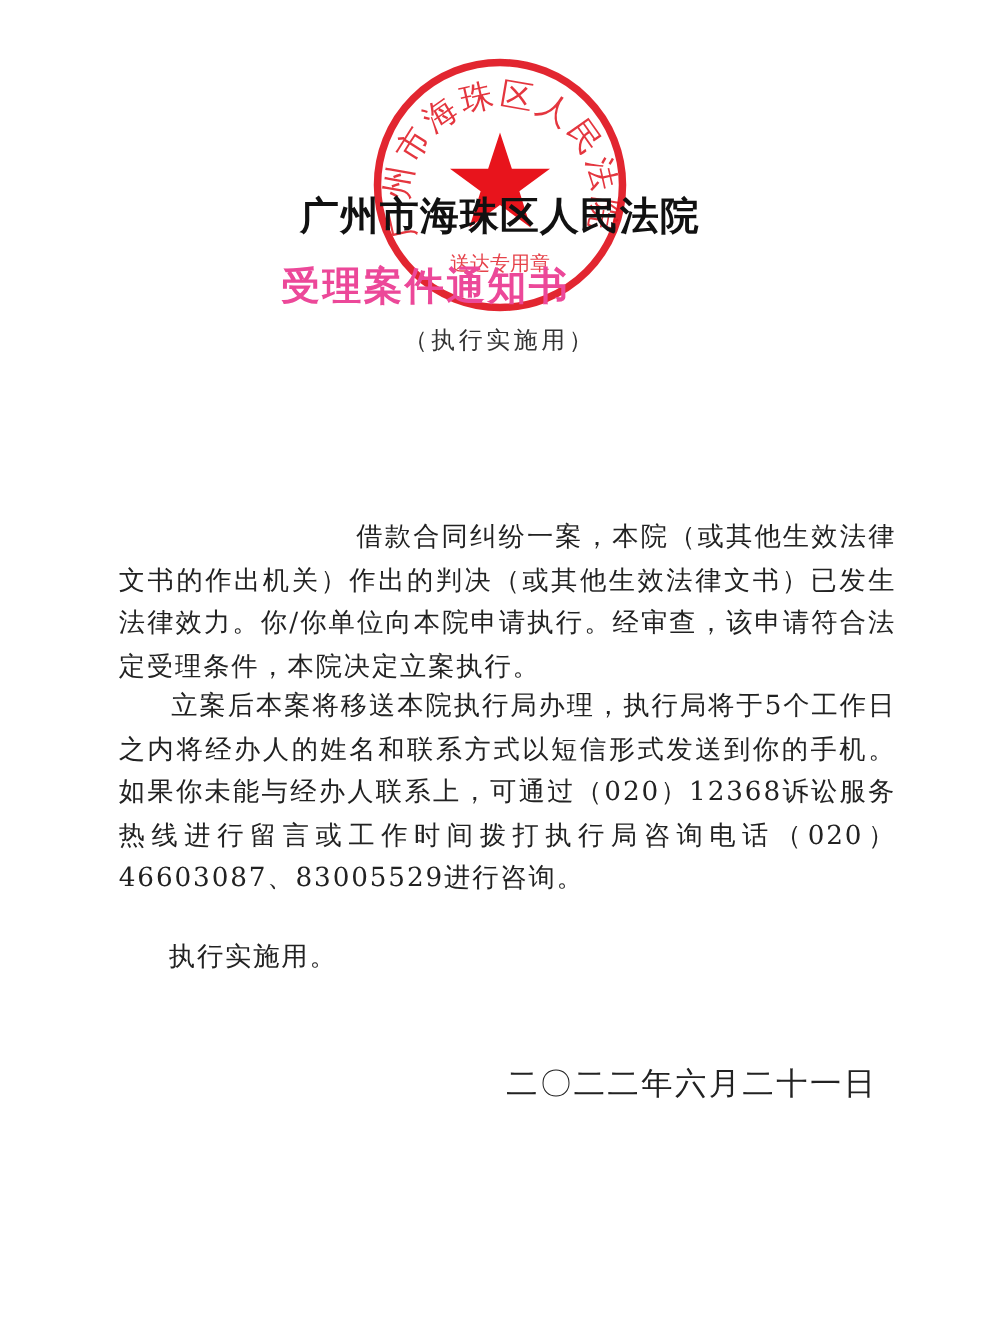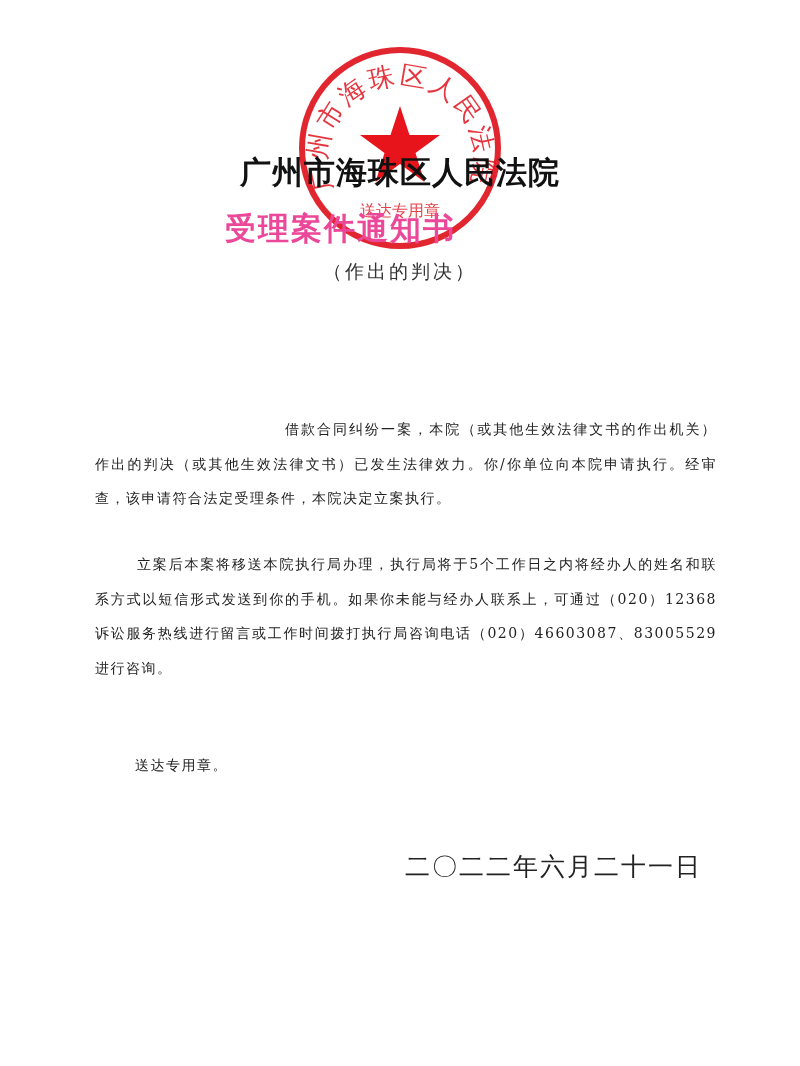--- a/index.html
+++ b/index.html
@@ -7,21 +7,21 @@
          font-family: "DejaVu Serif", "Liberation Serif", serif; color:#1a1a1a; }
   .stamp { position:absolute; left:296px; top:44px; width:208px; height:208px; }
   .title1 { position:absolute; top:152px; left:0; width:800px; text-align:center;
             font-family:"DejaVu Sans","Liberation Sans",sans-serif; font-weight:bold;
             font-size:31px; letter-spacing:1px; color:#111; }
   .title2 { position:absolute; top:208px; left:0; width:681px; text-align:center;
             font-family:"DejaVu Sans","Liberation Sans",sans-serif; font-weight:bold;
             font-size:31px; letter-spacing:2px; color:#ec4899; }
   .subtitle { position:absolute; top:259px; left:0; width:800px; text-align:center;
               font-size:19px; letter-spacing:3px; color:#333; }
-  .body { position:absolute; left:95px; width:622px; font-size:14px; line-height:34.5px;
+  .body { position:absolute; left:95px; width:622px; font-size:21px; line-height:34.5px;
           color:#222; text-align:justify; letter-spacing:1.5px; }
   .p1 { top:412px; text-indent:190px; }
   .p2 { top:547px; text-indent:42px; }
   .p3 { top:748px; left:135px; }
   .date { position:absolute; top:850px; left:405px; font-size:25px; letter-spacing:2px; color:#222; }
   p { margin:0; }
 </style>
 </head>
 <body>
 
@@ -32,19 +32,19 @@
   <circle cx="104" cy="104" r="98" fill="none" stroke="#e0141e" stroke-width="6" opacity="0.92"></circle>
   <text font-family="DejaVu Serif, serif" font-size="26" fill="#e0141e" opacity="0.85" letter-spacing="3">
     <textPath href="#arcPath" startOffset="2%">广州市海珠区人民法院</textPath>
   </text>
   <polygon points="104,62 113.5,91 144,91 119.5,109 128.5,138 104,120 79.5,138 88.5,109 64,91 94.5,91" fill="#e8141c"></polygon>
   <text x="104" y="172" text-anchor="middle" font-family="DejaVu Sans, sans-serif" font-size="16" fill="#e0141e" opacity="0.8">送达专用章</text>
 </svg>
 
 <div class="title1">广州市海珠区人民法院</div>
 <div class="title2">受理案件通知书</div>
-<div class="subtitle">（作出的判决）</div>
+<div class="subtitle">（执行实施用）</div>
 
 <p class="body p1">借款合同纠纷一案，本院（或其他生效法律文书的作出机关）作出的判决（或其他生效法律文书）已发生法律效力。你/你单位向本院申请执行。经审查，该申请符合法定受理条件，本院决定立案执行。</p>
 <p class="body p2">立案后本案将移送本院执行局办理，执行局将于5个工作日之内将经办人的姓名和联系方式以短信形式发送到你的手机。如果你未能与经办人联系上，可通过（020）12368诉讼服务热线进行留言或工作时间拨打执行局咨询电话（020）46603087、83005529进行咨询。</p>
-<p class="body p3">送达专用章。</p>
+<p class="body p3">执行实施用。</p>
 
 <div class="date">二〇二二年六月二十一日</div>
 
 </body></html>

